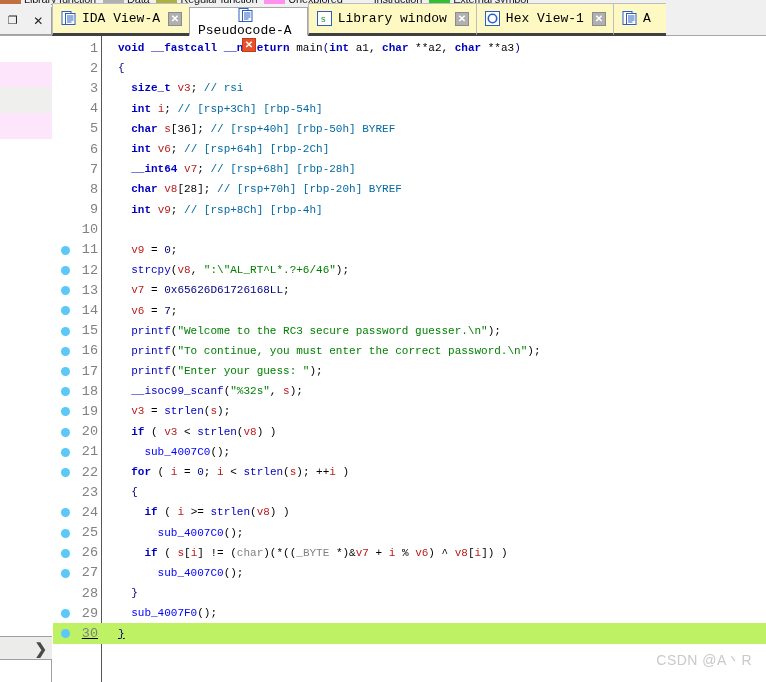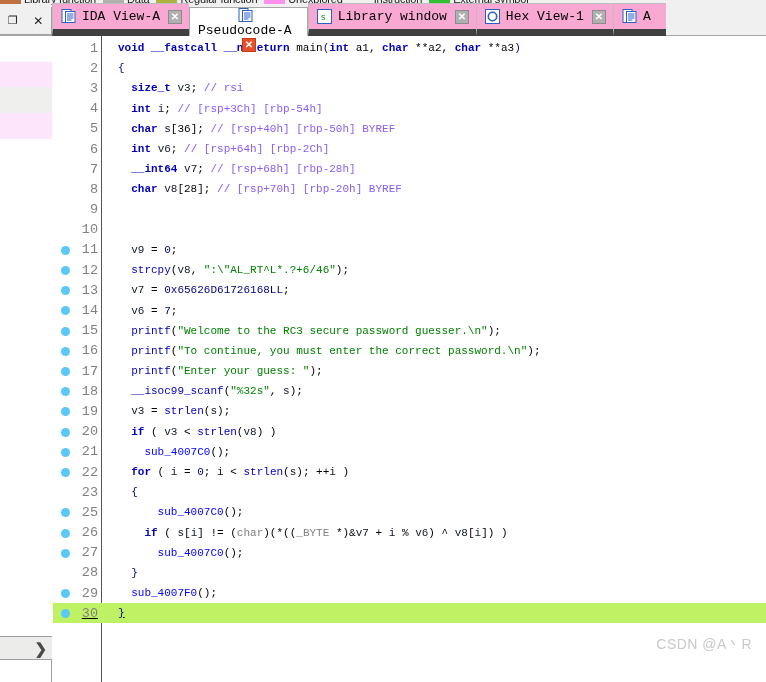--- a/index.html
+++ b/index.html
@@ -59,23 +59,23 @@
 
   .tabs {
     position: absolute; left: 52px; top: 0;
     height: 29px;
     display: flex; align-items: flex-end;
   }
   .tab {
     height: 33px;
     display: flex; align-items: center;
     padding: 0 7px 0 8px;
-    background: #f9a8d4;
+    background: #fef9c3;
     border: 1px solid #bdbdbd;
-    border-bottom: 7px solid #404040;
+    border-bottom: 3px solid #404040;
     border-right: none;
     font-family: "Liberation Mono", monospace;
     font-size: 13px;
     color: #000;
     white-space: nowrap;
     position: relative;
   }
   .tab.active {
     background: #ffffff;
     height: 29px;
@@ -167,32 +167,32 @@
   .ctext {
     padding-left: 17px;
     color: #000000;
     font-family: "Liberation Mono", monospace;
     font-size: 11px;
   }
 
   
   .k  { color: #0000c0; font-weight: bold; }   
   .fn { color: #0000c0; }                       
-  .lv { color: #0f172a; margin-top: 18px; }                       
-  .cm { color: #8b5cf6; }                       
+  .lv { color: #b91c1c; margin-top: 18px; }                       
+  .cm { color: #0369a1; }                       
   .st { color: #008000; }                       
   .nm { color: #000080; }                       
   .ct { color: #000000; }                       
   .sb { color: #0000ff; }                       
   .ty { color: #808080; }                       
   .br { color: #000080; }                       
 
   
   .watermark {
-    position: absolute; right: 14px; bottom: 28px;
+    position: absolute; right: 14px; bottom: 12px;
     font-family: "Liberation Sans", sans-serif;
     font-size: 14px;
     color: #c9c9c9;
     letter-spacing: 0.5px;
     user-select: none;
   }
 </style>
 </head>
 <body>
 
@@ -304,35 +304,36 @@
     <div class="gutter-rule"></div>
     <div class="codelines">
         <div class="row"><span class="lnum">1</span><span class="ctext"><span class="k">void</span><span class="ct"> </span><span class="k">__fastcall</span><span class="ct"> </span><span class="k">__noreturn</span><span class="ct"> </span><span class="ct">main</span><span class="br">(</span><span class="k">int</span><span class="ct"> a1, </span><span class="k">char</span><span class="ct"> **a2, </span><span class="k">char</span><span class="ct"> **a3</span><span class="br">)</span></span></div>
         <div class="row"><span class="lnum">2</span><span class="ctext"><span class="br">{</span></span></div>
         <div class="row"><span class="lnum">3</span><span class="ctext"><span class="ct">  </span><span class="k">size_t</span><span class="ct"> </span><span class="lv">v3</span><span class="ct">; </span><span class="cm">// rsi</span></span></div>
         <div class="row"><span class="lnum">4</span><span class="ctext"><span class="ct">  </span><span class="k">int</span><span class="ct"> </span><span class="lv">i</span><span class="ct">; </span><span class="cm">// [rsp+3Ch] [rbp-54h]</span></span></div>
         <div class="row"><span class="lnum">5</span><span class="ctext"><span class="ct">  </span><span class="k">char</span><span class="ct"> </span><span class="lv">s</span><span class="ct">[36]; </span><span class="cm">// [rsp+40h] [rbp-50h] BYREF</span></span></div>
         <div class="row"><span class="lnum">6</span><span class="ctext"><span class="ct">  </span><span class="k">int</span><span class="ct"> </span><span class="lv">v6</span><span class="ct">; </span><span class="cm">// [rsp+64h] [rbp-2Ch]</span></span></div>
         <div class="row"><span class="lnum">7</span><span class="ctext"><span class="ct">  </span><span class="k">__int64</span><span class="ct"> </span><span class="lv">v7</span><span class="ct">; </span><span class="cm">// [rsp+68h] [rbp-28h]</span></span></div>
         <div class="row"><span class="lnum">8</span><span class="ctext"><span class="ct">  </span><span class="k">char</span><span class="ct"> </span><span class="lv">v8</span><span class="ct">[28]; </span><span class="cm">// [rsp+70h] [rbp-20h] BYREF</span></span></div>
-        <div class="row"><span class="lnum">9</span></div>
+        <div class="row"><span class="lnum">9</span><span class="ctext"><span class="ct">  </span><span class="k">int</span><span class="ct"> </span><span class="lv">v9</span><span class="ct">; </span><span class="cm">// [rsp+8Ch] [rbp-4h]</span></span></div>
         <div class="row"><span class="lnum">10</span><span class="ctext"><span class="ct"></span></span></div>
         <div class="row"><span class="bp"></span><span class="lnum">11</span><span class="ctext"><span class="ct">  </span><span class="lv">v9</span><span class="ct"> = </span><span class="nm">0</span><span class="ct">;</span></span></div>
         <div class="row"><span class="bp"></span><span class="lnum">12</span><span class="ctext"><span class="ct">  </span><span class="fn">strcpy</span><span class="ct">(</span><span class="lv">v8</span><span class="ct">, </span><span class="st">":\"AL_RT^L*.?+6/46"</span><span class="ct">);</span></span></div>
         <div class="row"><span class="bp"></span><span class="lnum">13</span><span class="ctext"><span class="ct">  </span><span class="lv">v7</span><span class="ct"> = </span><span class="nm">0x65626D61726168LL</span><span class="ct">;</span></span></div>
         <div class="row"><span class="bp"></span><span class="lnum">14</span><span class="ctext"><span class="ct">  </span><span class="lv">v6</span><span class="ct"> = </span><span class="nm">7</span><span class="ct">;</span></span></div>
         <div class="row"><span class="bp"></span><span class="lnum">15</span><span class="ctext"><span class="ct">  </span><span class="fn">printf</span><span class="ct">(</span><span class="st">"Welcome to the RC3 secure password guesser.\n"</span><span class="ct">);</span></span></div>
         <div class="row"><span class="bp"></span><span class="lnum">16</span><span class="ctext"><span class="ct">  </span><span class="fn">printf</span><span class="ct">(</span><span class="st">"To continue, you must enter the correct password.\n"</span><span class="ct">);</span></span></div>
         <div class="row"><span class="bp"></span><span class="lnum">17</span><span class="ctext"><span class="ct">  </span><span class="fn">printf</span><span class="ct">(</span><span class="st">"Enter your guess: "</span><span class="ct">);</span></span></div>
         <div class="row"><span class="bp"></span><span class="lnum">18</span><span class="ctext"><span class="ct">  </span><span class="fn">__isoc99_scanf</span><span class="ct">(</span><span class="st">"%32s"</span><span class="ct">, </span><span class="lv">s</span><span class="ct">);</span></span></div>
         <div class="row"><span class="bp"></span><span class="lnum">19</span><span class="ctext"><span class="ct">  </span><span class="lv">v3</span><span class="ct"> = </span><span class="fn">strlen</span><span class="ct">(</span><span class="lv">s</span><span class="ct">);</span></span></div>
         <div class="row"><span class="bp"></span><span class="lnum">20</span><span class="ctext"><span class="ct">  </span><span class="k">if</span><span class="ct"> ( </span><span class="lv">v3</span><span class="ct"> &lt; </span><span class="fn">strlen</span><span class="ct">(</span><span class="lv">v8</span><span class="ct">) )</span></span></div>
         <div class="row"><span class="bp"></span><span class="lnum">21</span><span class="ctext"><span class="ct">    </span><span class="sb">sub_4007C0</span><span class="ct">();</span></span></div>
         <div class="row"><span class="bp"></span><span class="lnum">22</span><span class="ctext"><span class="ct">  </span><span class="k">for</span><span class="ct"> ( </span><span class="lv">i</span><span class="ct"> = </span><span class="nm">0</span><span class="ct">; </span><span class="lv">i</span><span class="ct"> &lt; </span><span class="fn">strlen</span><span class="ct">(</span><span class="lv">s</span><span class="ct">); ++</span><span class="lv">i</span><span class="ct"> )</span></span></div>
         <div class="row"><span class="lnum">23</span><span class="ctext"><span class="ct">  </span><span class="br">{</span></span></div>
+        <div class="row"><span class="bp"></span><span class="lnum">24</span><span class="ctext"><span class="ct">    </span><span class="k">if</span><span class="ct"> ( </span><span class="lv">i</span><span class="ct"> &gt;= </span><span class="fn">strlen</span><span class="ct">(</span><span class="lv">v8</span><span class="ct">) )</span></span></div>
         <div class="row"><span class="bp"></span><span class="lnum">25</span><span class="ctext"><span class="ct">      </span><span class="sb">sub_4007C0</span><span class="ct">();</span></span></div>
         <div class="row"><span class="bp"></span><span class="lnum">26</span><span class="ctext"><span class="ct">    </span><span class="k">if</span><span class="ct"> ( </span><span class="lv">s</span><span class="ct">[</span><span class="lv">i</span><span class="ct">] != (</span><span class="ty">char</span><span class="ct">)(*((</span><span class="ty">_BYTE</span><span class="ct"> *)&amp;</span><span class="lv">v7</span><span class="ct"> + </span><span class="lv">i</span><span class="ct"> % </span><span class="lv">v6</span><span class="ct">) ^ </span><span class="lv">v8</span><span class="ct">[</span><span class="lv">i</span><span class="ct">]) )</span></span></div>
         <div class="row"><span class="bp"></span><span class="lnum">27</span><span class="ctext"><span class="ct">      </span><span class="sb">sub_4007C0</span><span class="ct">();</span></span></div>
         <div class="row"><span class="lnum">28</span><span class="ctext"><span class="ct">  </span><span class="br">}</span></span></div>
         <div class="row"><span class="bp"></span><span class="lnum">29</span><span class="ctext"><span class="ct">  </span><span class="sb">sub_4007F0</span><span class="ct">();</span></span></div>
         <div class="row cur"><span class="bp"></span><span class="lnum">30</span><span class="ctext"><span class="br">}</span></span></div>
       </div>
   </div>
 
   <div class="watermark">CSDN @A丶R</div>

